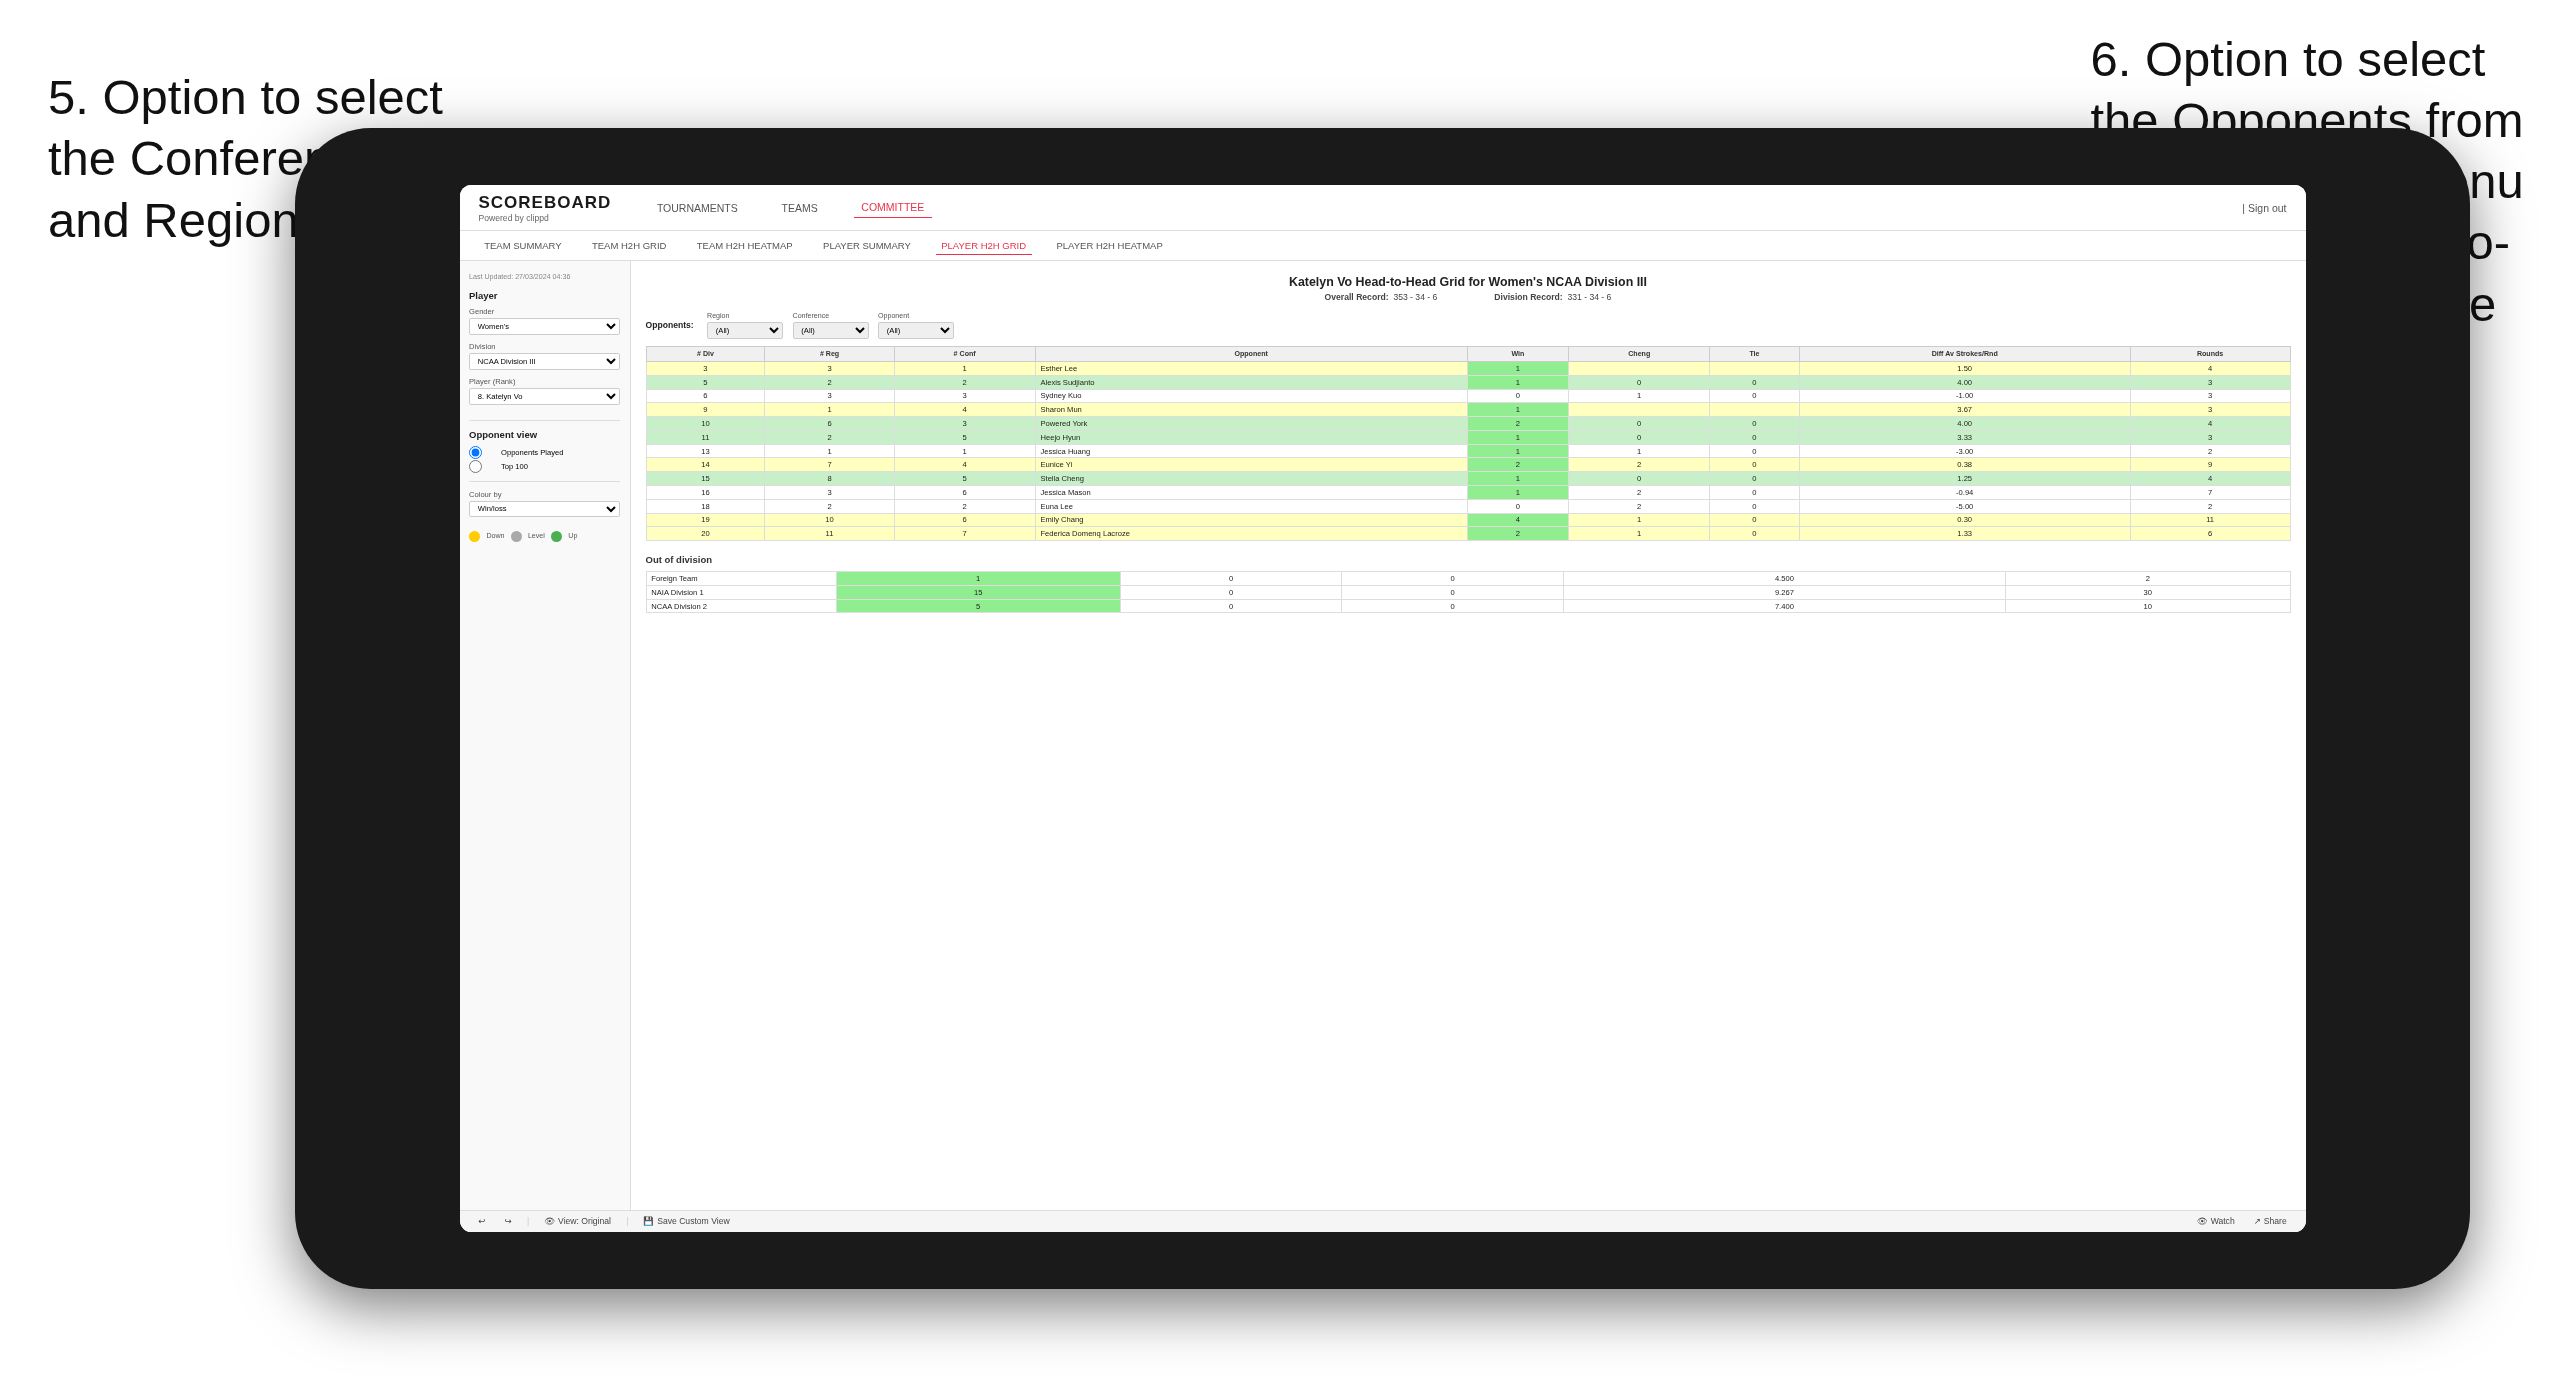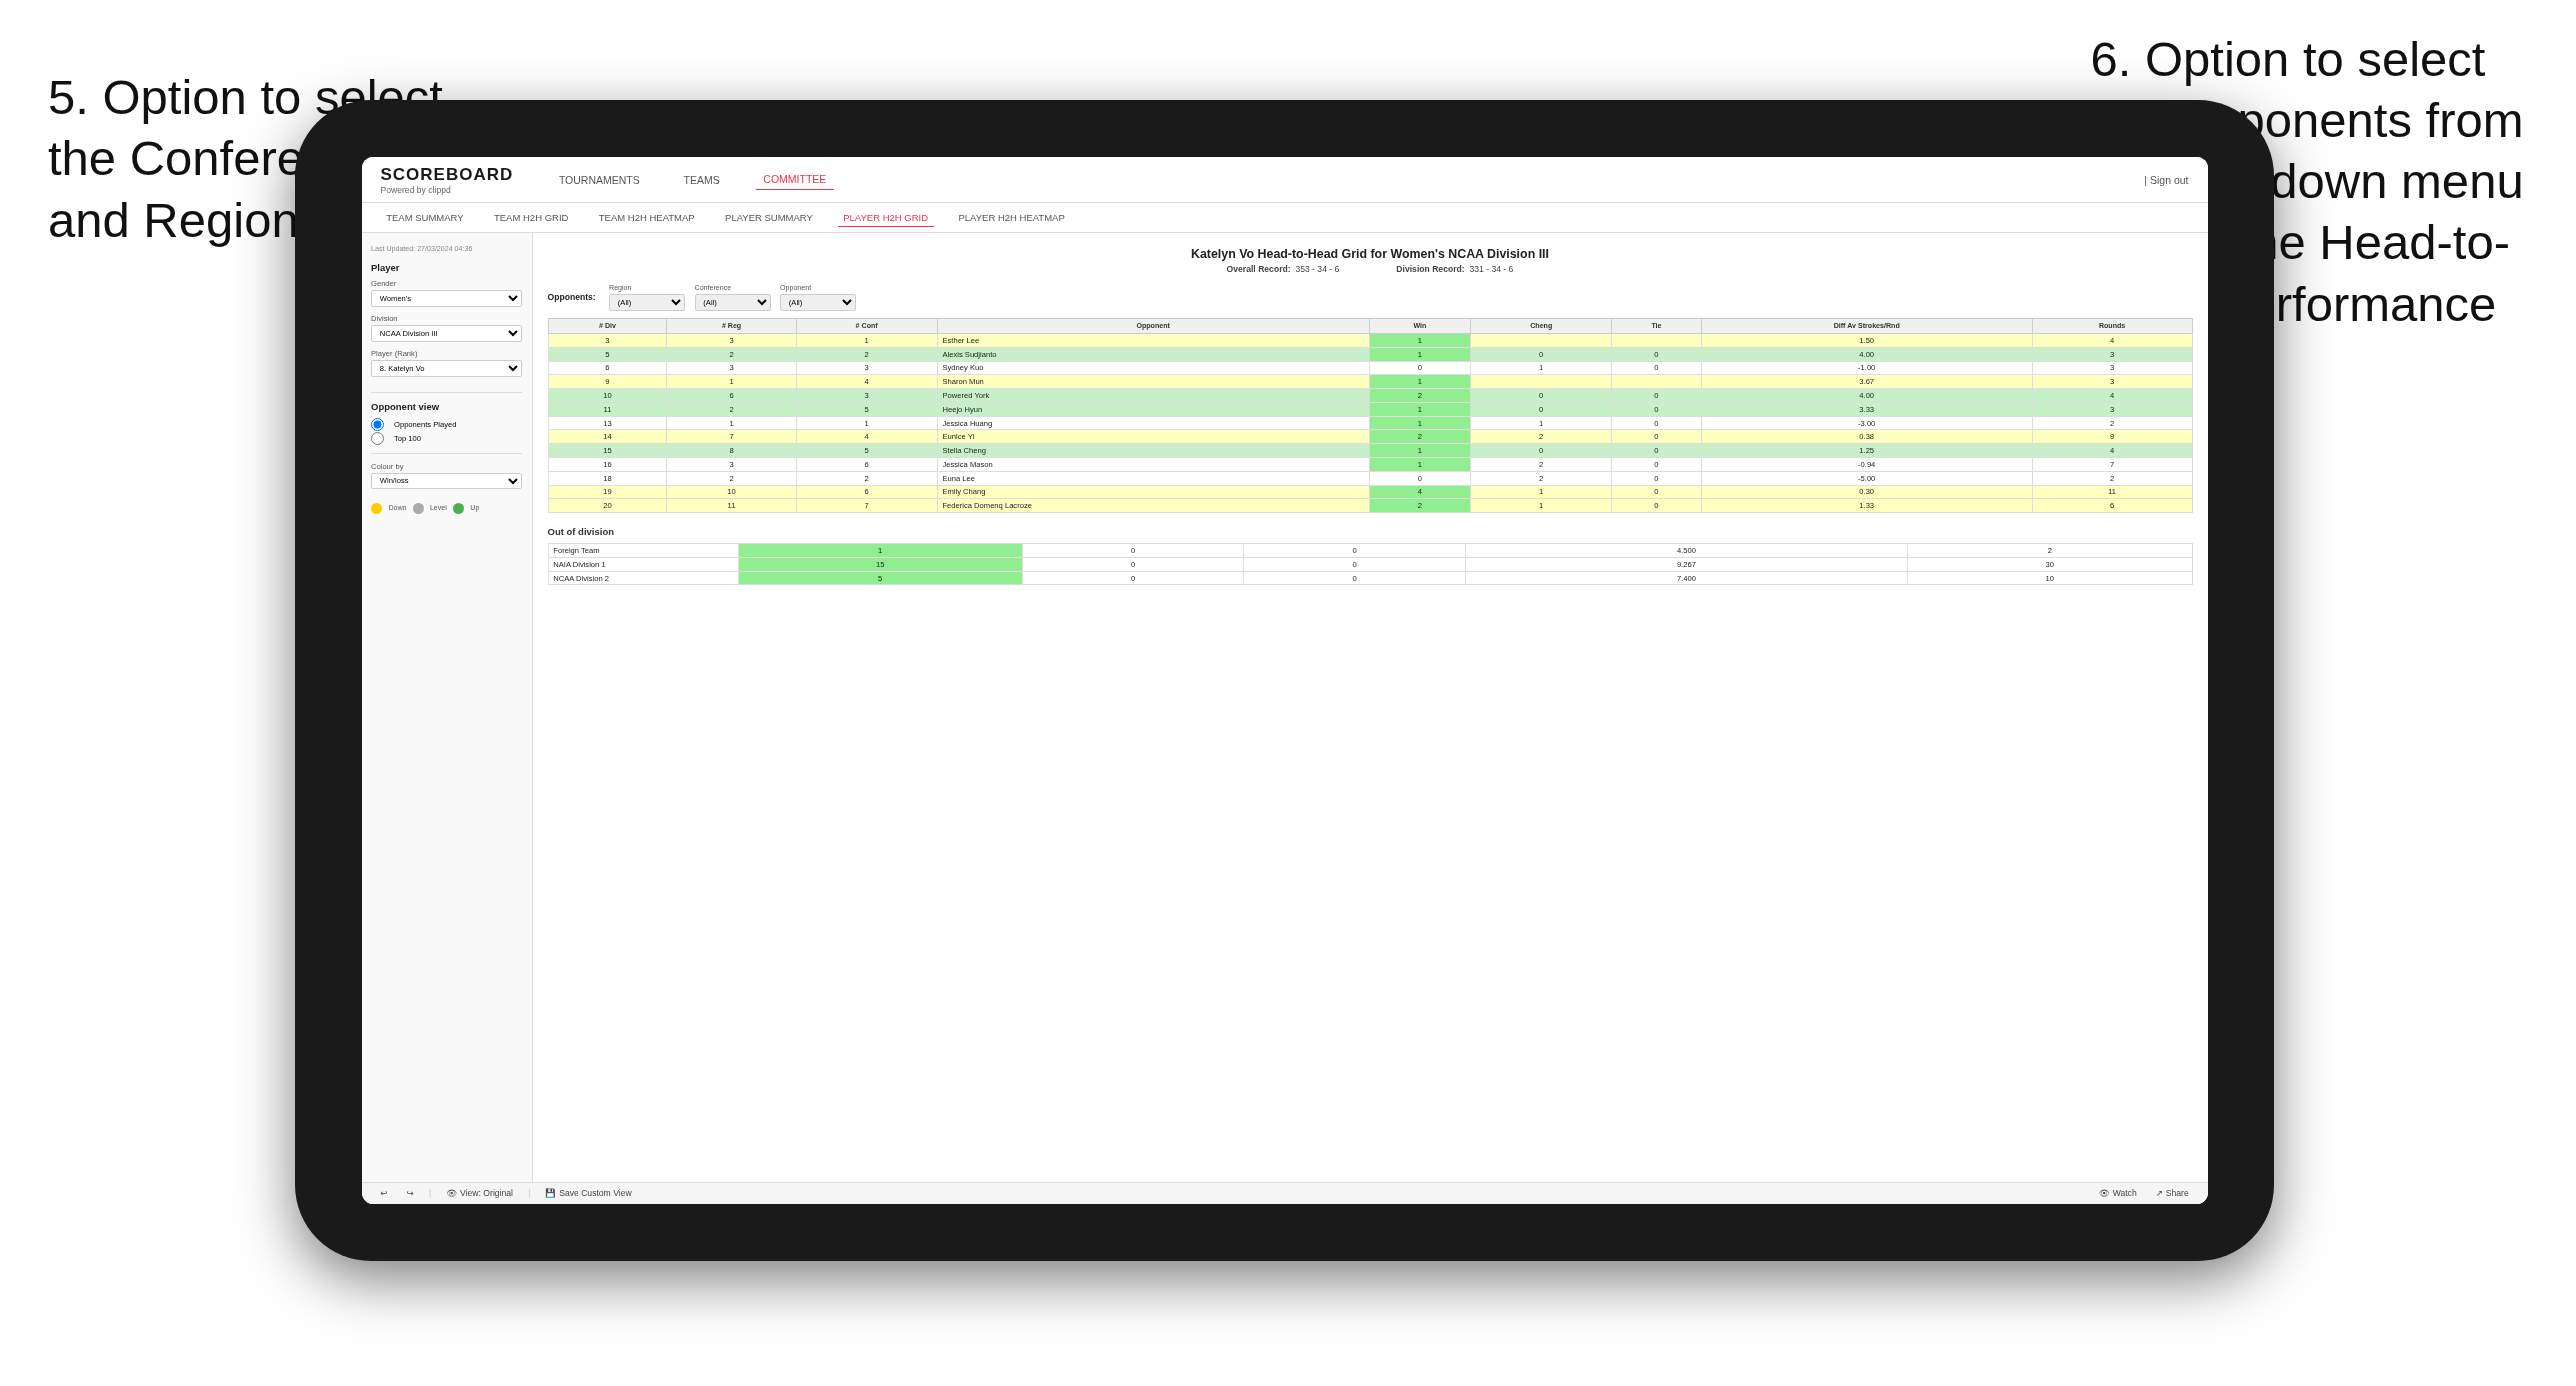--- a/index.html
+++ b/index.html
@@ -34,22 +34,22 @@
     
     .arrow-svg {
       position: absolute;
       pointer-events: none;
     }
 
     
     .tablet-frame {
       position: absolute;
       left: 295px;
-      top: 100px;
-      width: 1979px;
+      top: 128px;
+      width: 2175px;
       height: 1161px;
       background: #1a1a1a;
       border-radius: 76px;
       box-shadow: 0 19px 57px rgba(0,0,0,0.5);
       display: flex;
       align-items: center;
       justify-content: center;
     }
     .tablet-screen {
       width: 1846px;
@@ -165,21 +165,21 @@
       border-radius: 1.9px;
       margin-bottom: 7.6px;
       background: #fff;
     }
     .sidebar-radio-group {
       margin-bottom: 7.6px;
     }
     .sidebar-radio {
       display: flex;
       align-items: center;
-      gap: 10px;
+      gap: 19px;
       font-size: 7.6px;
       margin-bottom: 1.9px;
     }
     .sidebar-divider {
       border: none;
       border-top: 1px solid #ddd;
       margin: 7.6px 0;
     }
 
     

